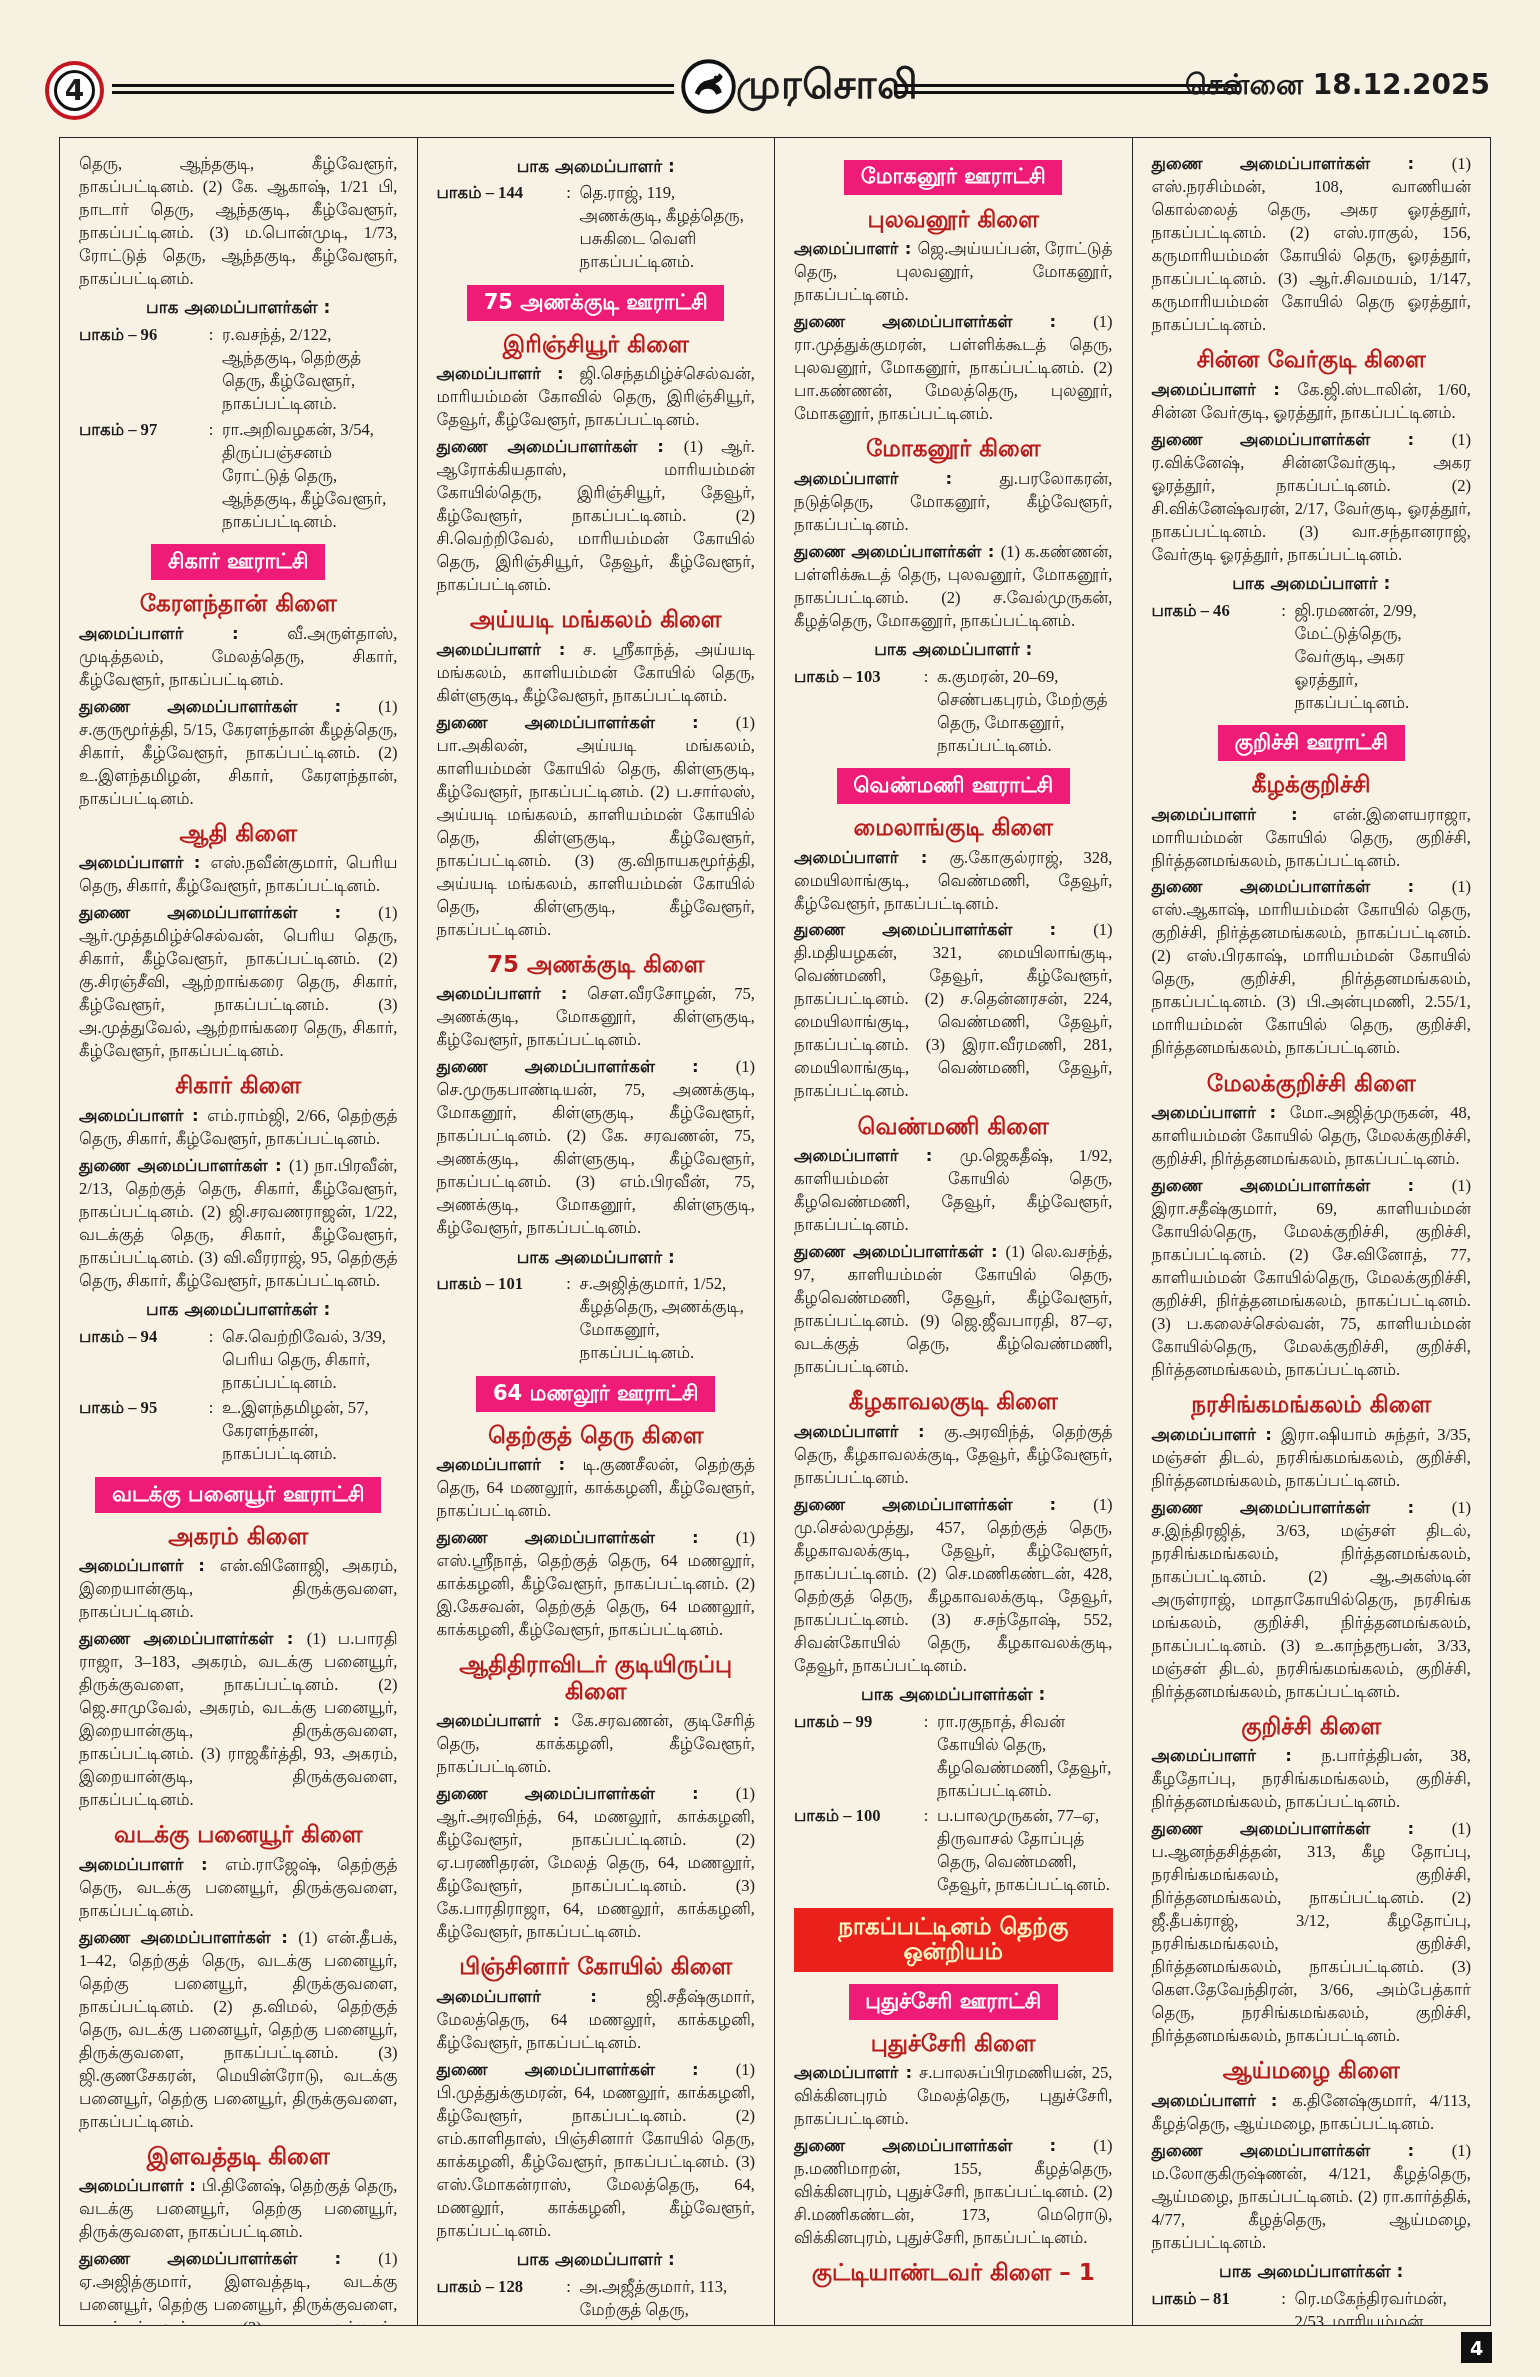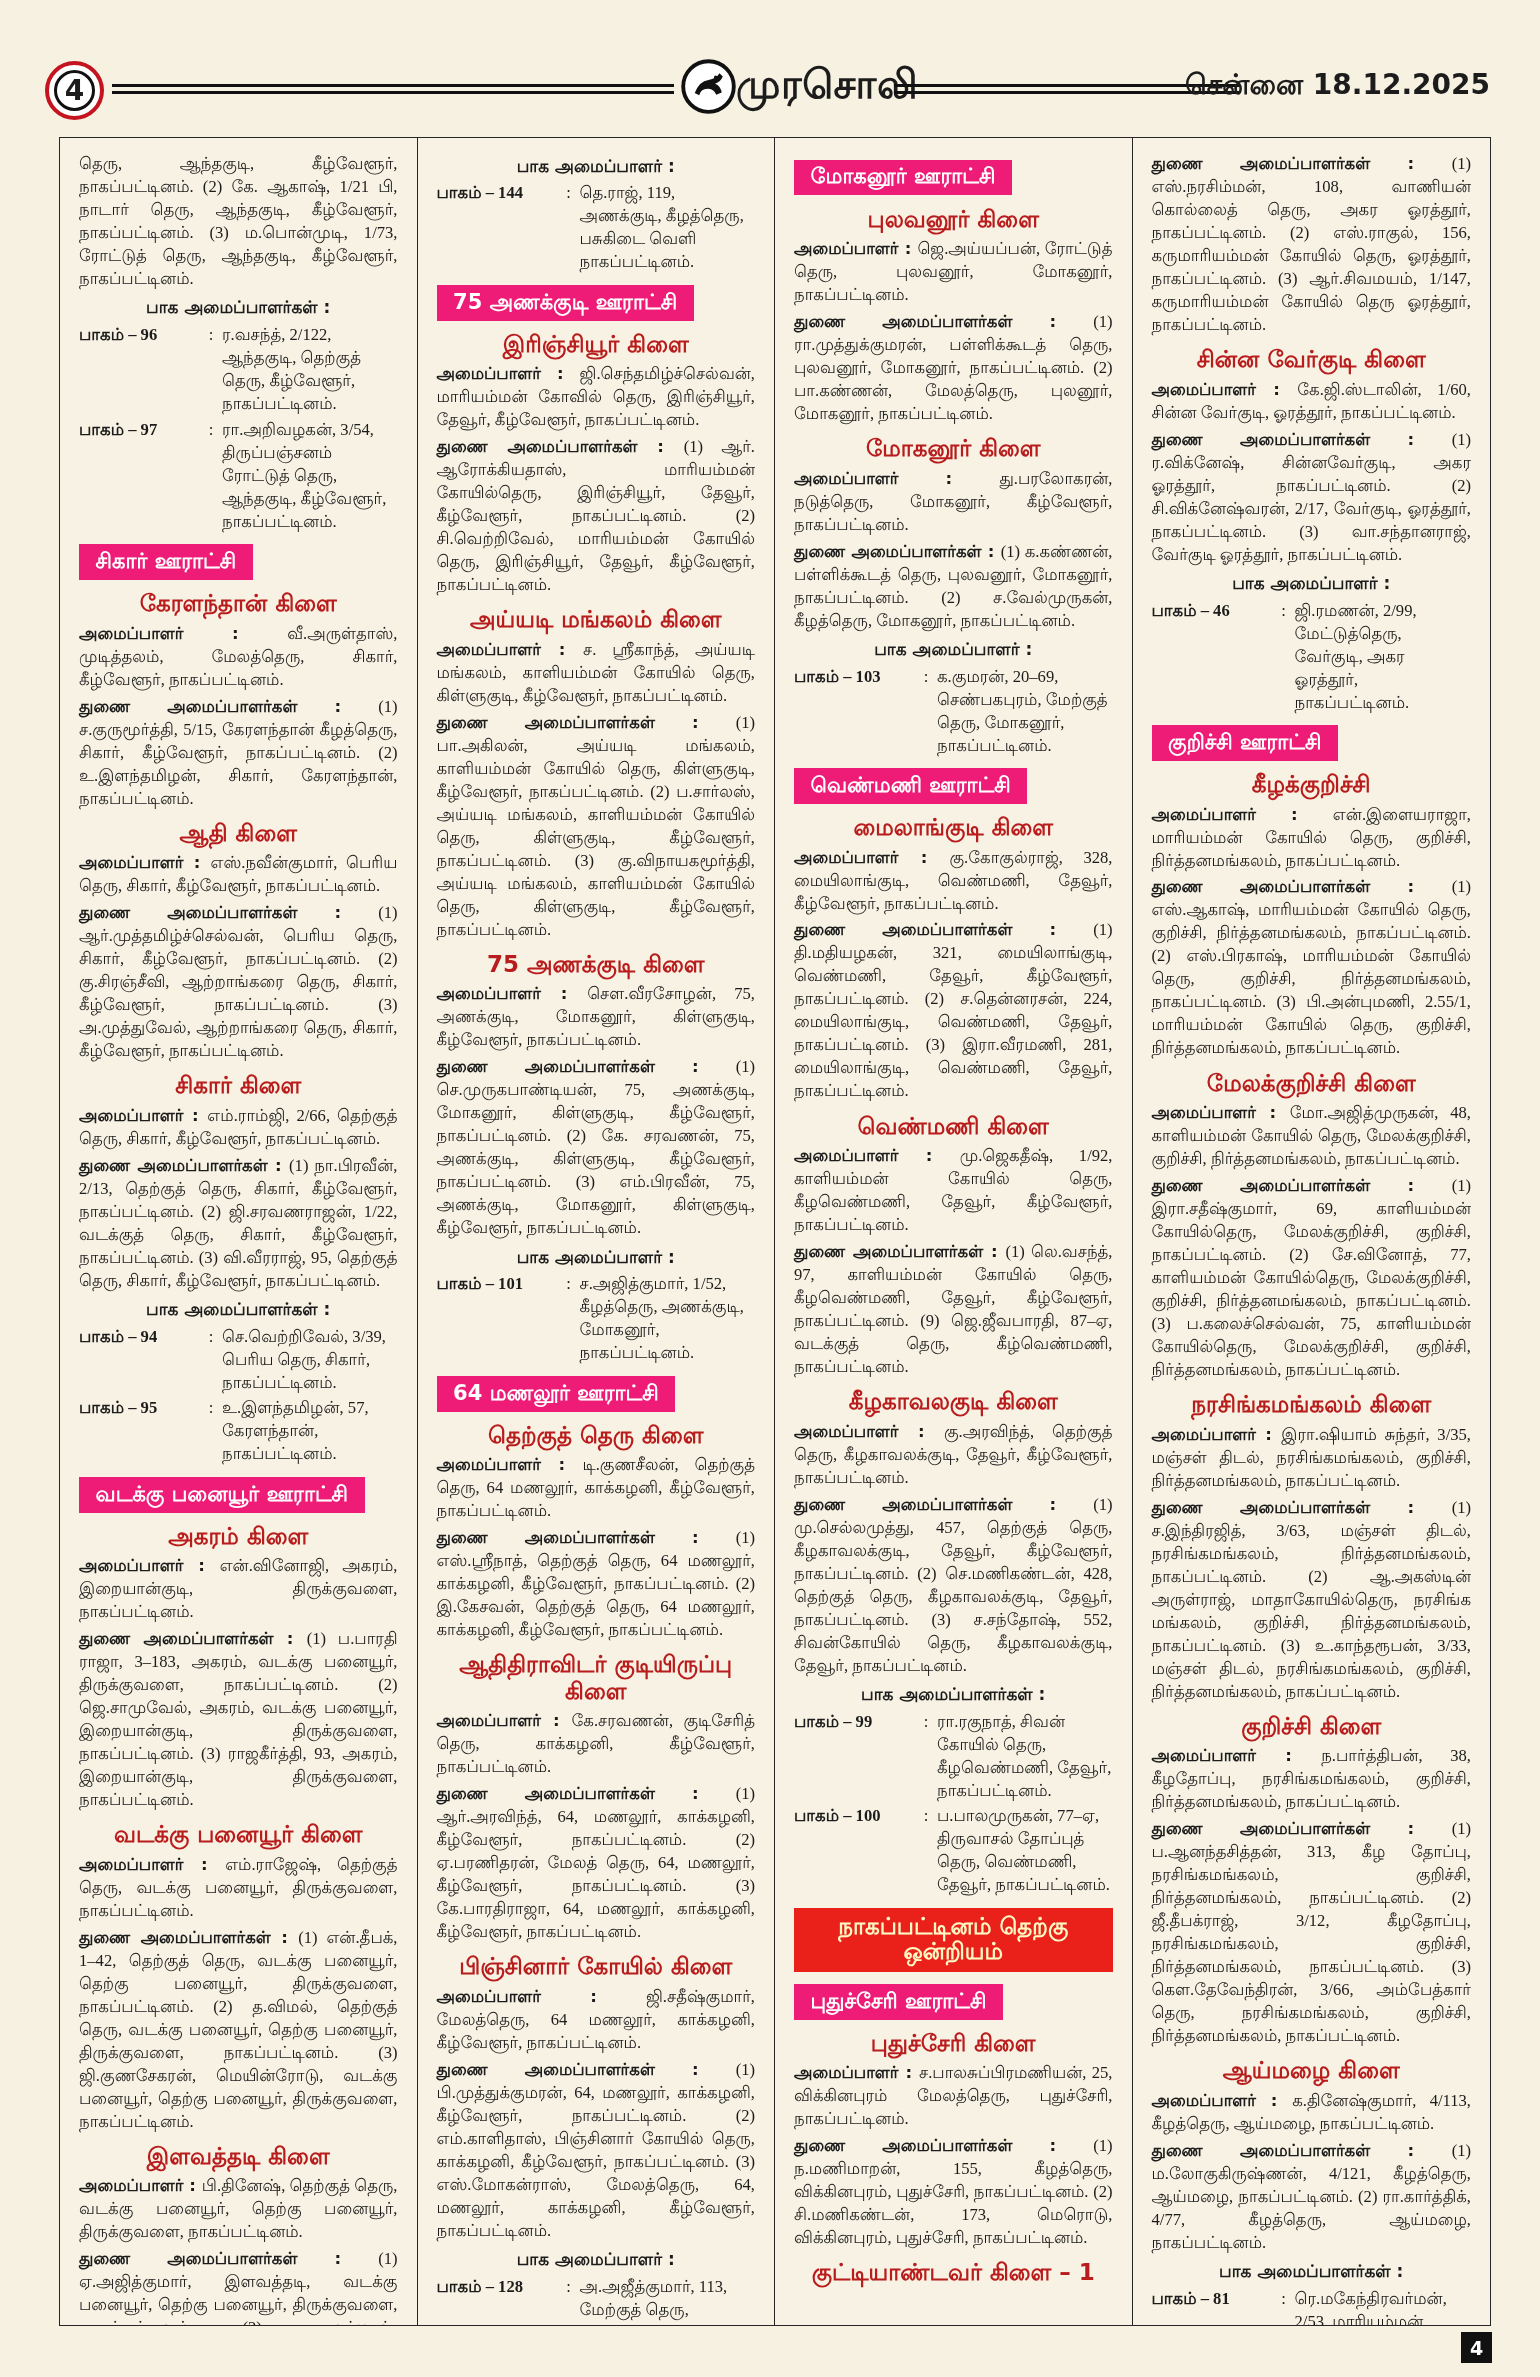--- a/index.html
+++ b/index.html
@@ -55,21 +55,21 @@
   .para { margin:3.8px 0; }
   .plabel { font-family:"DejaVu Sans", sans-serif; }
   .center-bold {
     text-align:center; font-weight:bold; margin:6.4px 0 3.8px 0;
     font-family:"DejaVu Sans", sans-serif; font-size:17px;
   }
   .part { display:flex; margin:2.6px 0; text-align:left; }
   .part-no { flex:0 0 121px; font-weight:bold; white-space:nowrap; }
   .part-colon { flex:0 0 22px; text-align:center; }
   .part-text { flex:1; }
-  .pink-row { margin:11.5px 0 5.1px 0; }
+  .pink-row { text-align:center; margin:11.5px 0 5.1px 0; }
   .pink-badge {
     display:inline-block; background:#ee1b77; color:#ffffff;
     font-weight:bold; font-size:21px; line-height:1.1;
     padding:5.7px 16.6px 7px 16.6px; font-family:"DejaVu Sans", sans-serif;
   }
   .red-band {
     background:#e9211a; color:#fef9c3; text-align:center;
     font-weight:bold; font-size:23px; line-height:1.1;
     padding:6.4px 3.8px 7.7px 3.8px; margin:11.5px 0 5.1px 0;
     font-family:"DejaVu Sans", sans-serif;

